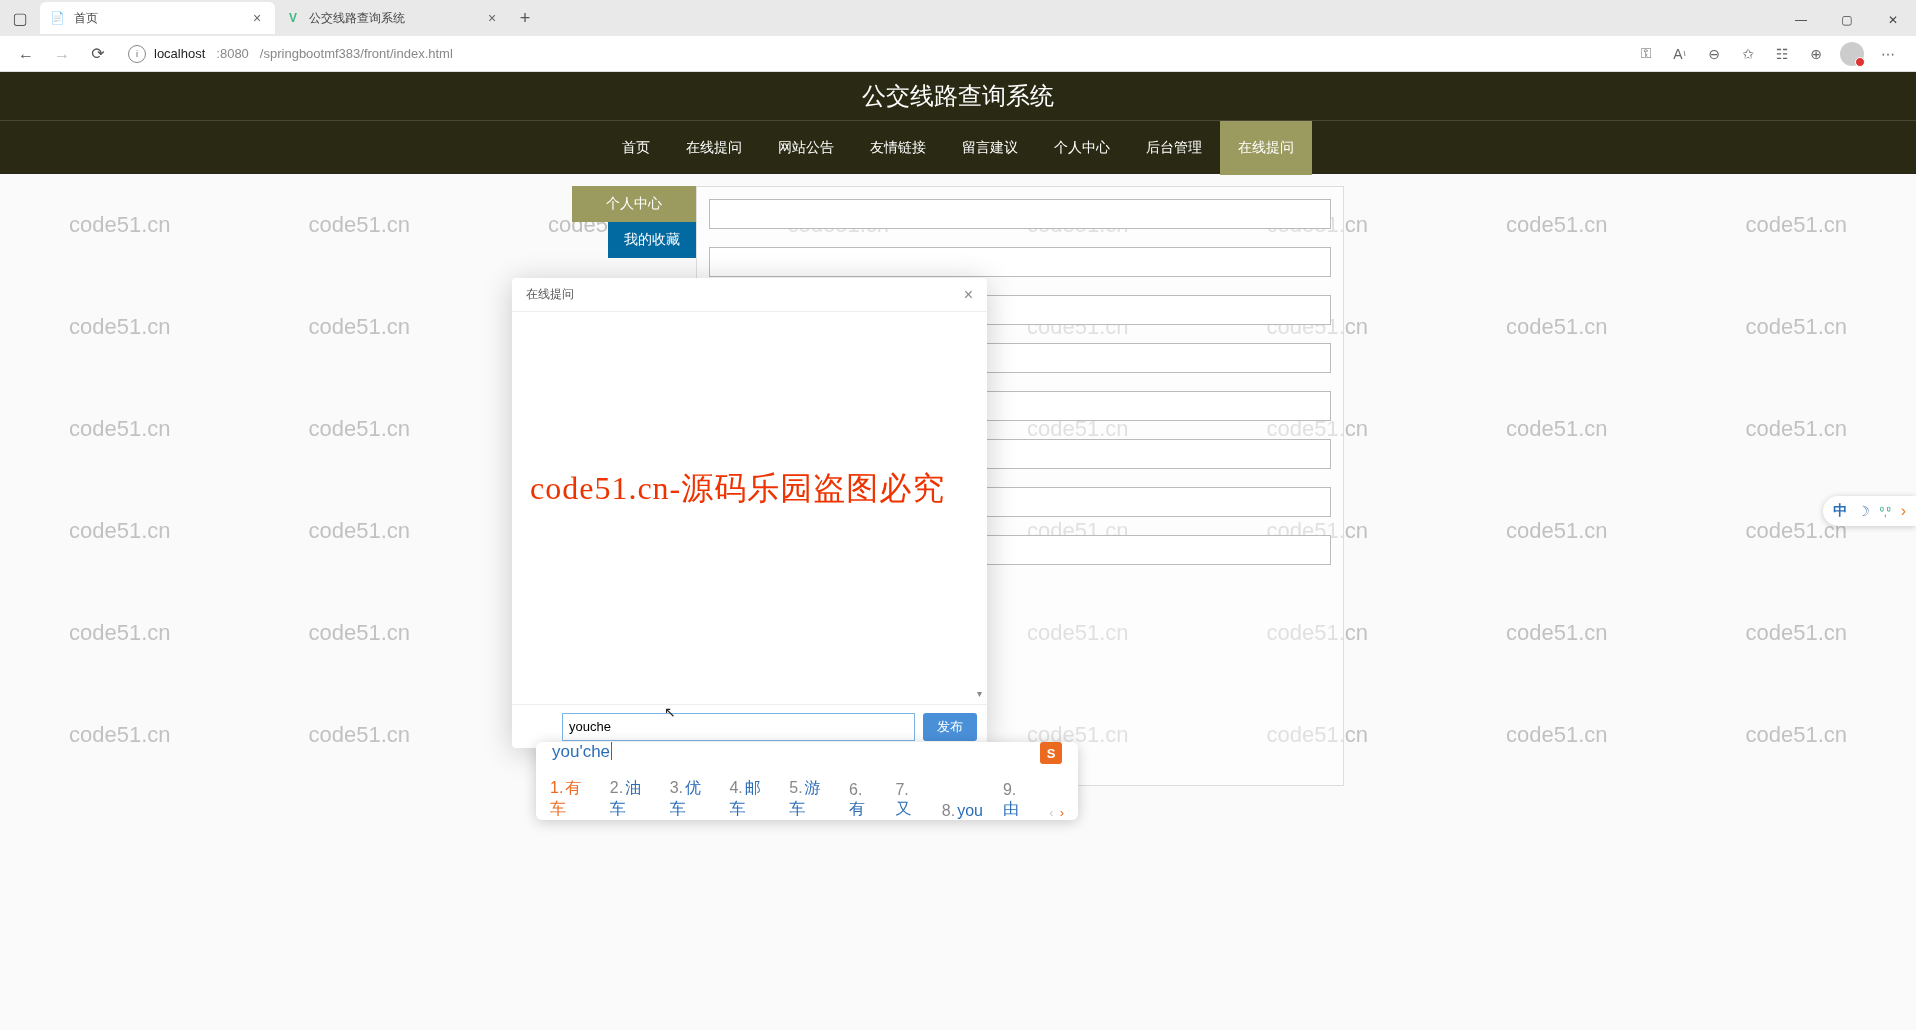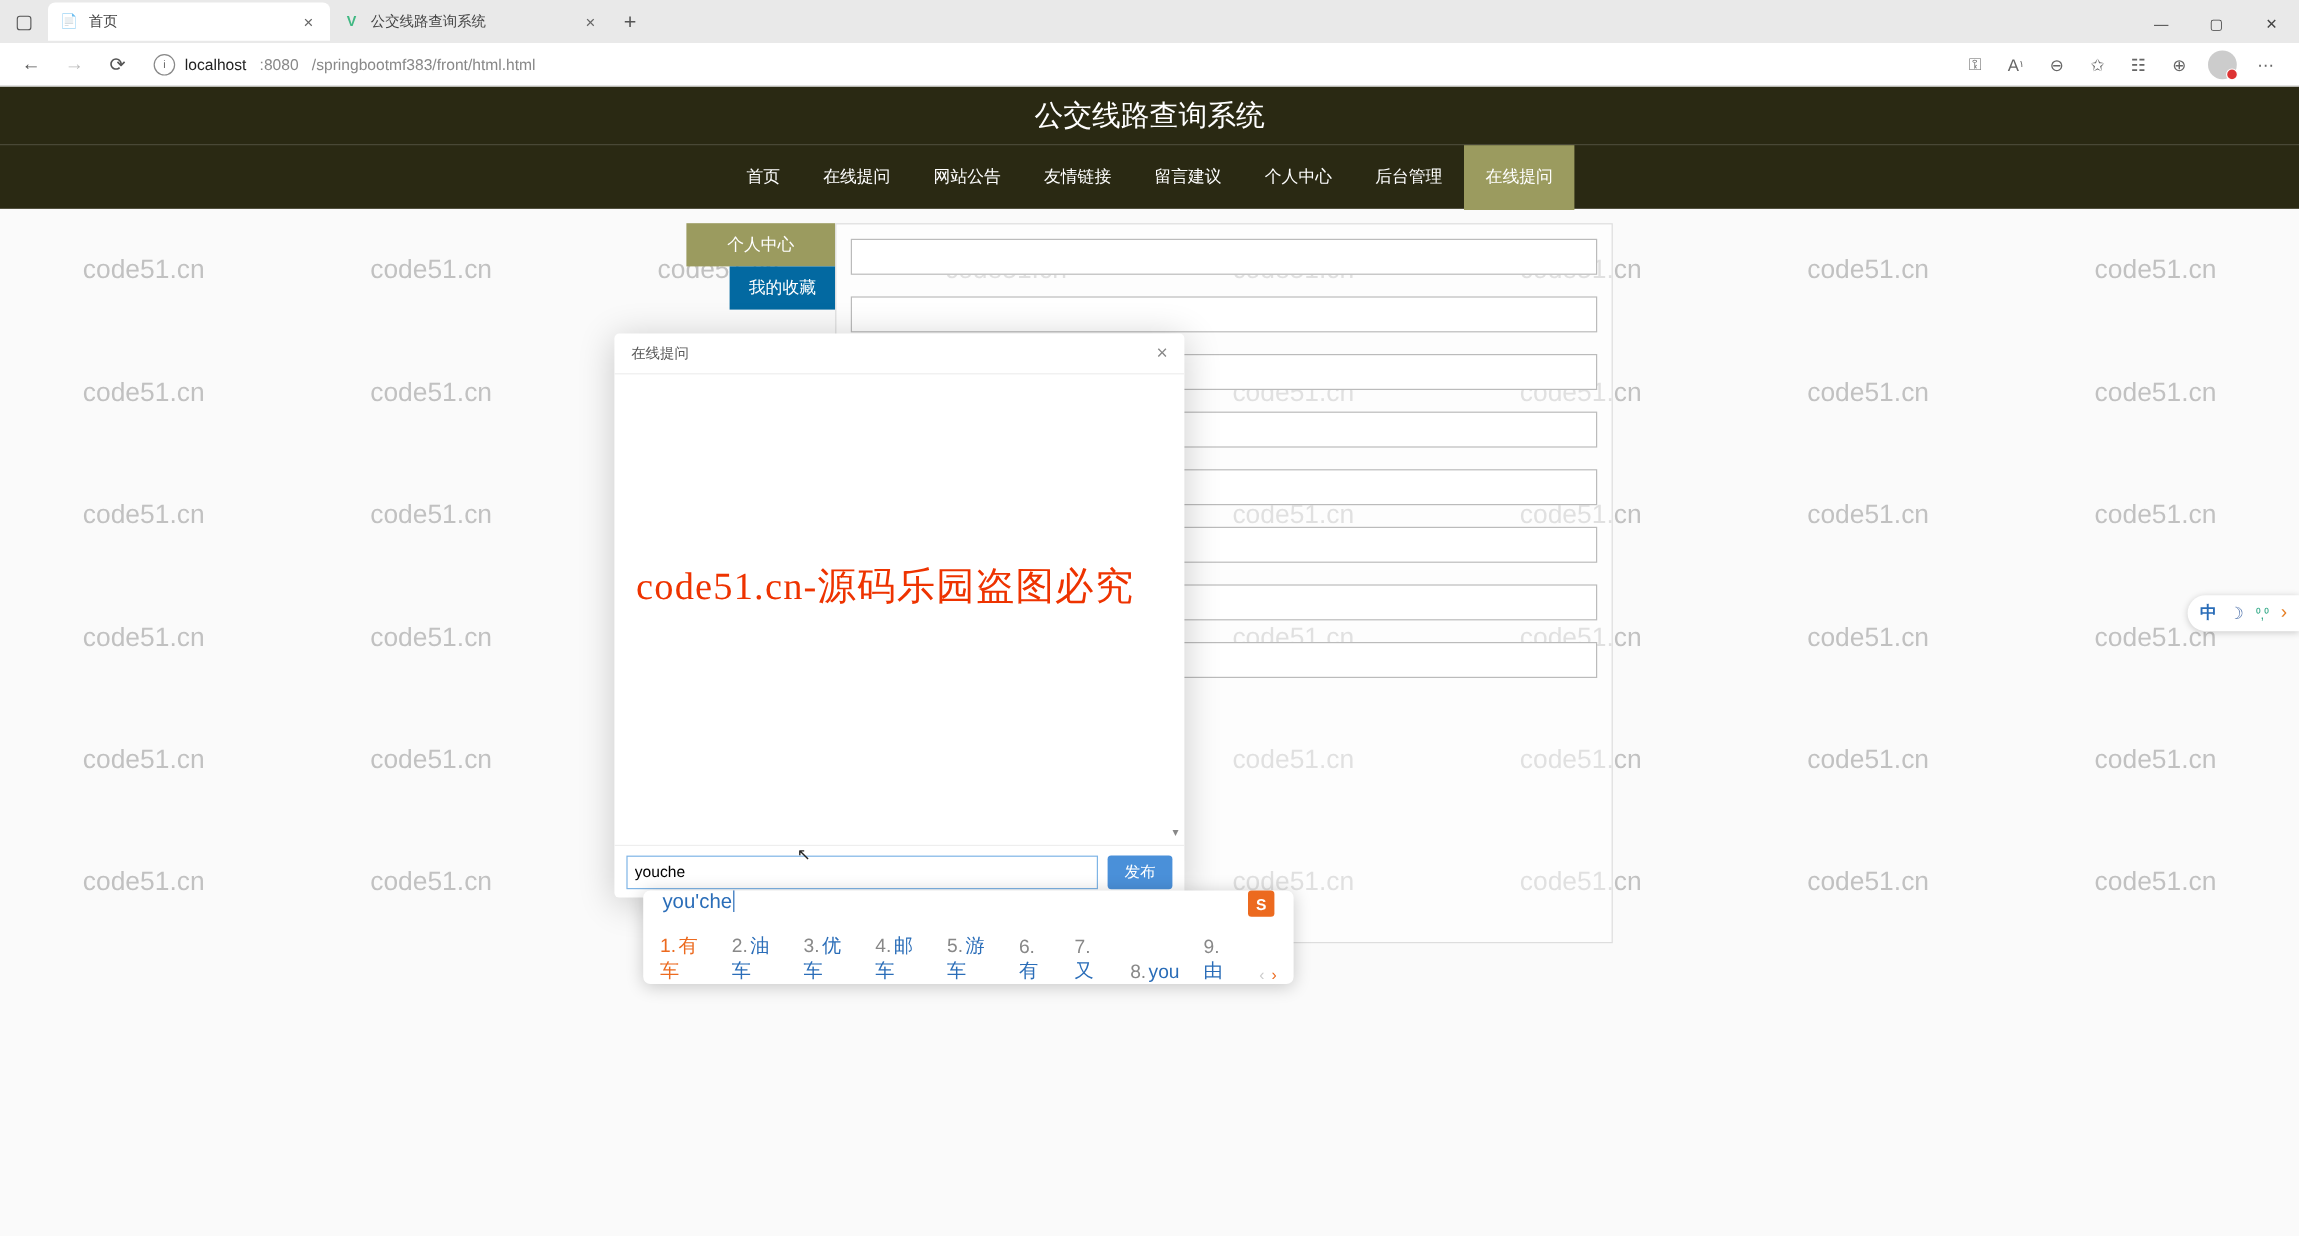--- a/index.html
+++ b/index.html
@@ -48,21 +48,21 @@
 .side-item.norm { background: #0369a1; margin-left: 36px; }
 .main-panel { flex: 1; border: 1px solid #ddd; background: rgba(255,255,255,0.5); min-height: 600px; position: relative; padding: 12px; }
 .form-rows .frow { margin-bottom: 18px; }
 .form-rows input { width: 100%; height: 30px; border: 1px solid #bbb; background: #fff; padding: 0 6px; font-size: 13px; }
 .modal { position: absolute; left: 512px; top: 206px; width: 475px; height: 470px; background: #fff; border-radius: 4px; box-shadow: 0 4px 30px rgba(0,0,0,0.2); display: flex; flex-direction: column; }
 .modal-head { height: 34px; display: flex; align-items: center; padding: 0 14px; font-size: 12px; color: #555; border-bottom: 1px solid #eee; }
 .modal-head .mclose { margin-left: auto; font-size: 16px; color: #888; cursor: pointer; }
 .modal-body { flex: 1; overflow: auto; position: relative; }
 .modal-body::-webkit-scrollbar { width: 12px; }
 .modal-foot { height: 44px; display: flex; align-items: center; padding: 0 10px; gap: 8px; border-top: 1px solid #eee; }
-.modal-foot input { flex: 1; height: 28px; border: 1px solid #7fb5e6; padding: 0 6px; font-size: 13px; outline: none; }
+.modal-foot input { flex: 1; height: 28px; border: 1px solid #7fb5e6; padding: 0 6px; font-size: 13px; outline: none; margin-left: 40px; }
 .modal-foot button { width: 54px; height: 28px; background: #4a90d9; color: #fff; border: none; border-radius: 3px; font-size: 13px; cursor: pointer; }
 .modal-scroll-ind { position: absolute; right: 2px; bottom: 50px; width: 8px; height: 10px; color: #888; font-size: 10px; }
 
 .big-wm { position: absolute; left: 530px; top: 395px; color: #e30; font-size: 32px; font-weight: 400; pointer-events: none; font-family: "SimSun", serif; letter-spacing: 1px; }
 
 
 .ime { position: absolute; left: 536px; top: 670px; width: 542px; background: #fff; border-radius: 6px; box-shadow: 0 2px 14px rgba(0,0,0,0.2); }
 .ime-top { height: 38px; display: flex; padding: 0 16px; font-size: 17px; }
 .ime-top .comp { color: #2a6db8; }
 .ime-top .caret { border-right: 1px solid #2a6db8; height: 18px; margin-left: 1px; }
@@ -110,21 +110,21 @@
   </div>
 </div>
 
 <div class="addr-bar">
   <div class="nav-btn">←</div>
   <div class="nav-btn" style="opacity:.4">→</div>
   <div class="nav-btn">⟳</div>
   <div class="url-box">
     <span class="secure">i</span>
     <span class="url-text">
-      <span class="path">localhost</span><span class="host">:8080</span><span class="host">/springbootmf383/front/html.html</span>
+      <span class="path">localhost</span><span class="host">:8080</span><span class="host">/springbootmf383/front/index.html</span>
     </span>
   </div>
   <div class="right-icons">
     <span class="ic">⚿</span>
     <span class="ic">A<sup style="font-size:8px">١</sup></span>
     <span class="ic">⊖</span>
     <span class="ic">✩</span>
     <span class="ic">☷</span>
     <span class="ic">⊕</span>
     <span class="avatar"></span>

